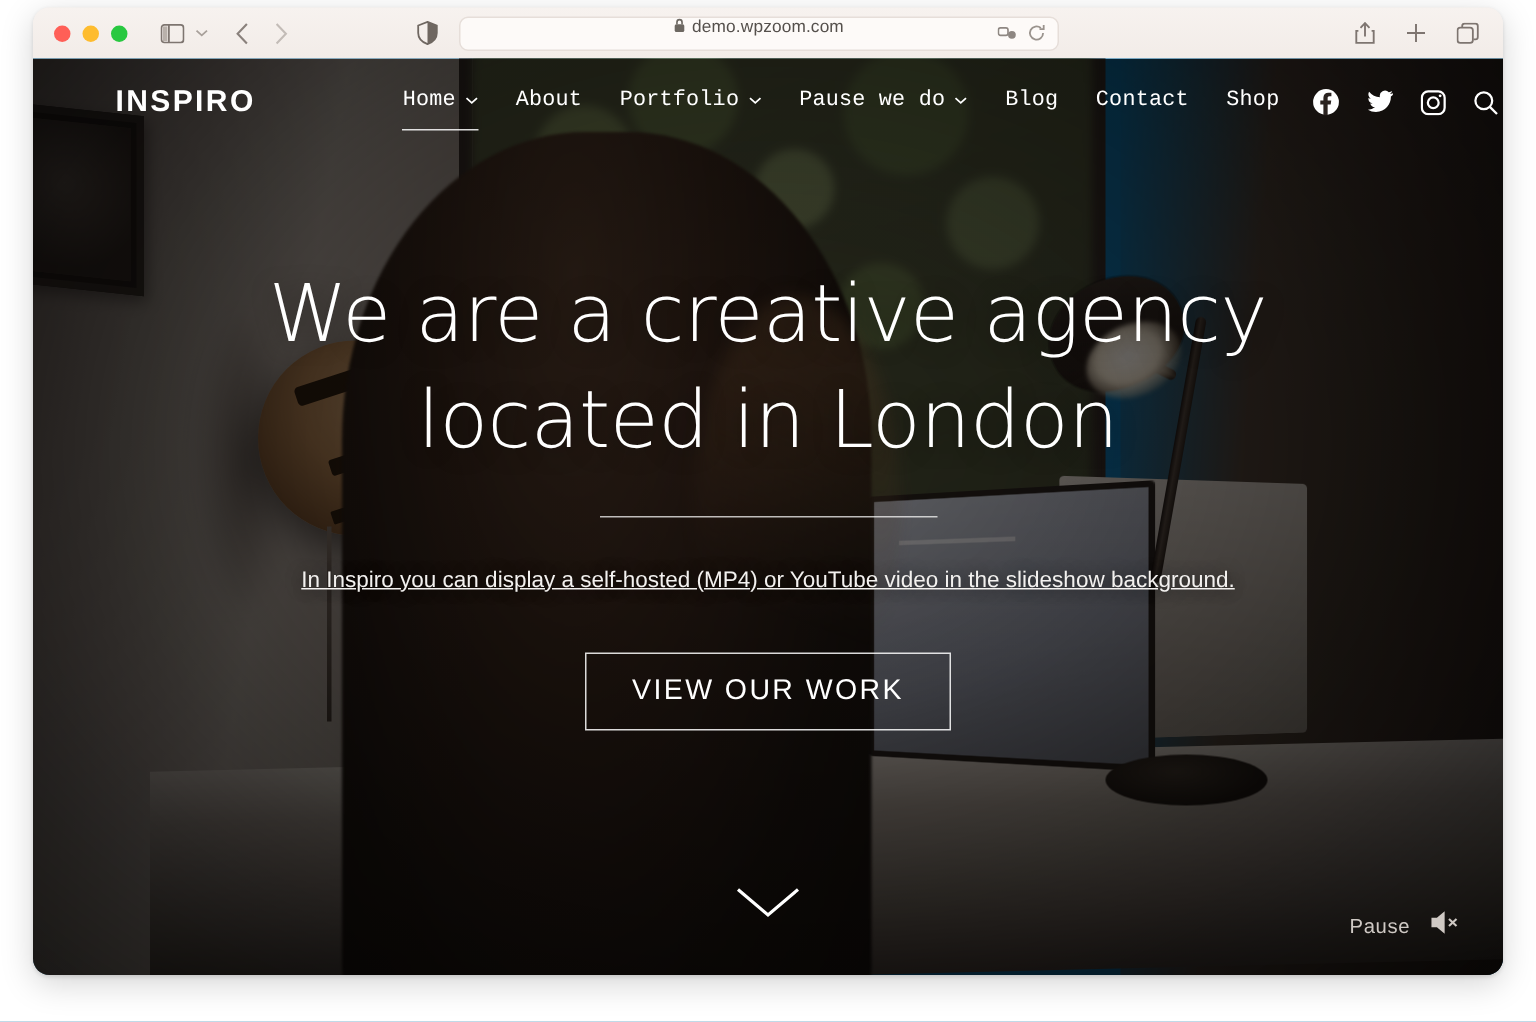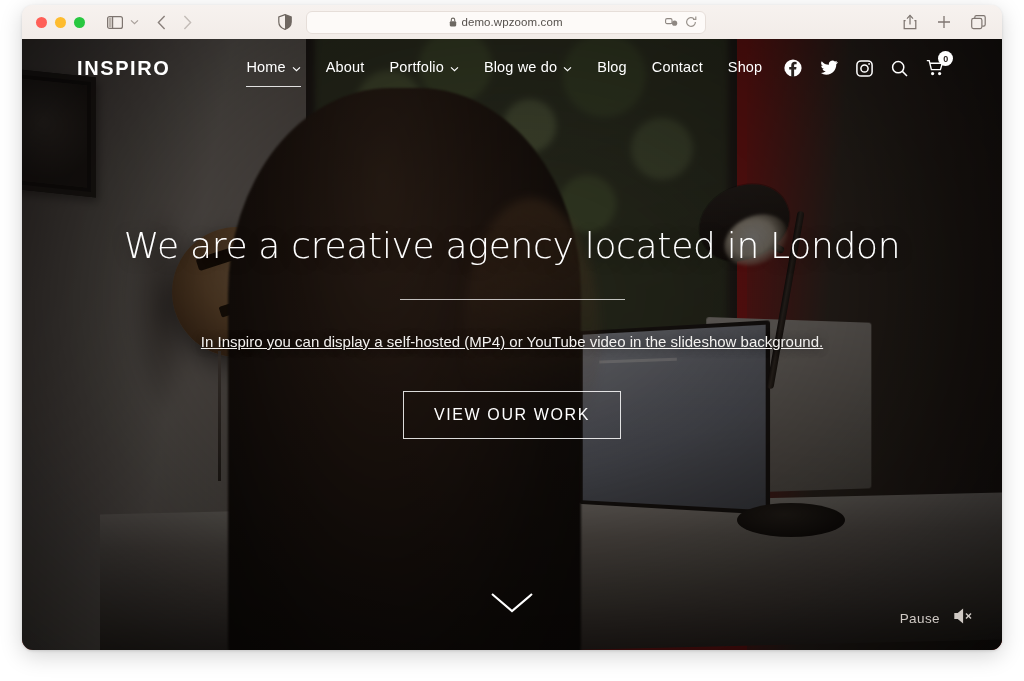--- a/index.html
+++ b/index.html
@@ -38,41 +38,41 @@
 
   .shield { margin-left: 86px; }
 
   .urlbar {
     position: relative;
     margin-left: 14px;
     width: 400px; height: 23px;
     background: #fdfaf8;
     border: 1px solid #e6ded9;
     border-radius: 6px;
-    display: flex; align-items: center; justify-content: center;
+    display: flex; justify-content: center;
   }
   .url-text {
     font-size: 11.5px; color: #55504c; letter-spacing: .1px;
   }
   .lock { margin-right: 4px; display:inline-flex; }
   .url-right {
     position: absolute; right: 8px; top: 0; height: 100%;
     display: flex; align-items: center; gap: 7px;
   }
   .toolbar-right {
     position: absolute; right: 16px; top: 0; height: 100%;
     display: flex; align-items: center; gap: 20px;
   }
 
   
   .viewport {
     position: relative;
     width: 100%; height: 611px;
     overflow: hidden;
-    background: #b91c1c;
+    background: #0369a1;
   }
 
   
   .photo { position: absolute; inset: 0; overflow: hidden; }
   .wall {
     position: absolute; left: 0; top: 0; width: 34%; height: 100%;
     background: linear-gradient(100deg, #6e6761 0%, #8e8780 22%, #b3aca4 48%, #8d857d 78%, #5d564f 100%);
   }
   .frame {
     position: absolute; left: -12px; top: 34px; width: 86px; height: 120px;
@@ -207,21 +207,22 @@
     position: absolute; left: 0; top: 0; width: 100%; height: 58px;
     display: flex; align-items: center; z-index: 6;
   }
   .logo {
     margin-left: 55px;
     color: #fff; font-size: 20px; font-weight: 700;
     letter-spacing: 1.6px;
   }
   .mainnav {
     display: flex; align-items: flex-start; gap: 25px;
-    margin-left: 76px;
+    margin-left: 98px;
+    font-family: Liberation Mono, monospace;
   }
   .navitem {
     position: relative;
     color: #fff; font-size: 14.5px; letter-spacing: .15px;
     display: flex; align-items: center; gap: 6px;
     padding-bottom: 3px;
     white-space: nowrap;
   }
   .navitem .chev { display: inline-block; }
   .navitem.active:after {
@@ -246,21 +247,21 @@
     position: absolute; inset: 0; z-index: 5;
     display: flex; flex-direction: column;
     align-items: center; justify-content: center;
     padding: 0 60px 28px;
     text-align: center;
   }
   .hero-title {
     color: #fff;
     font-family: "DejaVu Sans", sans-serif;
     font-weight: 300;
-    font-size: 36px;
+    font-size: 53px;
     line-height: 1.34;
     letter-spacing: -.3px;
     max-width: 880px;
     text-shadow: 0 2px 16px rgba(0,0,0,.4);
   }
   .hero-divider {
     width: 225px; height: 1px;
     background: rgba(255,255,255,.72);
     margin: 28px 0 29px;
   }
@@ -271,21 +272,21 @@
     max-width: 700px;
     text-shadow: 0 1px 10px rgba(0,0,0,.5);
     text-decoration: underline;
   }
   .hero-btn {
     margin-top: 36px;
     display: inline-block;
     border: 1px solid rgba(255,255,255,.85);
     color: #fff;
     background: transparent;
-    font-size: 16px;
+    font-size: 19px;
     letter-spacing: 1.6px;
     padding: 14px 30px;
   }
   .scroll-chevron {
     position: absolute; left: 50%; bottom: 32px;
     transform: translateX(-50%);
     z-index: 6; color: #fff;
   }
   .player-controls {
     position: absolute; right: 28px; bottom: 22px; z-index: 6;
@@ -432,21 +433,21 @@
         </div>
         <div class="navitem">
           <span>Portfolio</span>
           <span class="chev">
             <svg width="9" height="6" viewBox="0 0 9 6" fill="none" stroke="#fff" stroke-width="1.2">
                 <path d="M1 1.4 L4.5 4.6 L8 1.4"></path>
               </svg>
           </span>
         </div>
         <div class="navitem">
-          <span>Blog we do</span>
+          <span>Pause we do</span>
           <span class="chev">
             <svg width="9" height="6" viewBox="0 0 9 6" fill="none" stroke="#fff" stroke-width="1.2">
                 <path d="M1 1.4 L4.5 4.6 L8 1.4"></path>
               </svg>
           </span>
         </div>
         <div class="navitem">
           <span>Blog</span>
         </div>
         <div class="navitem">

